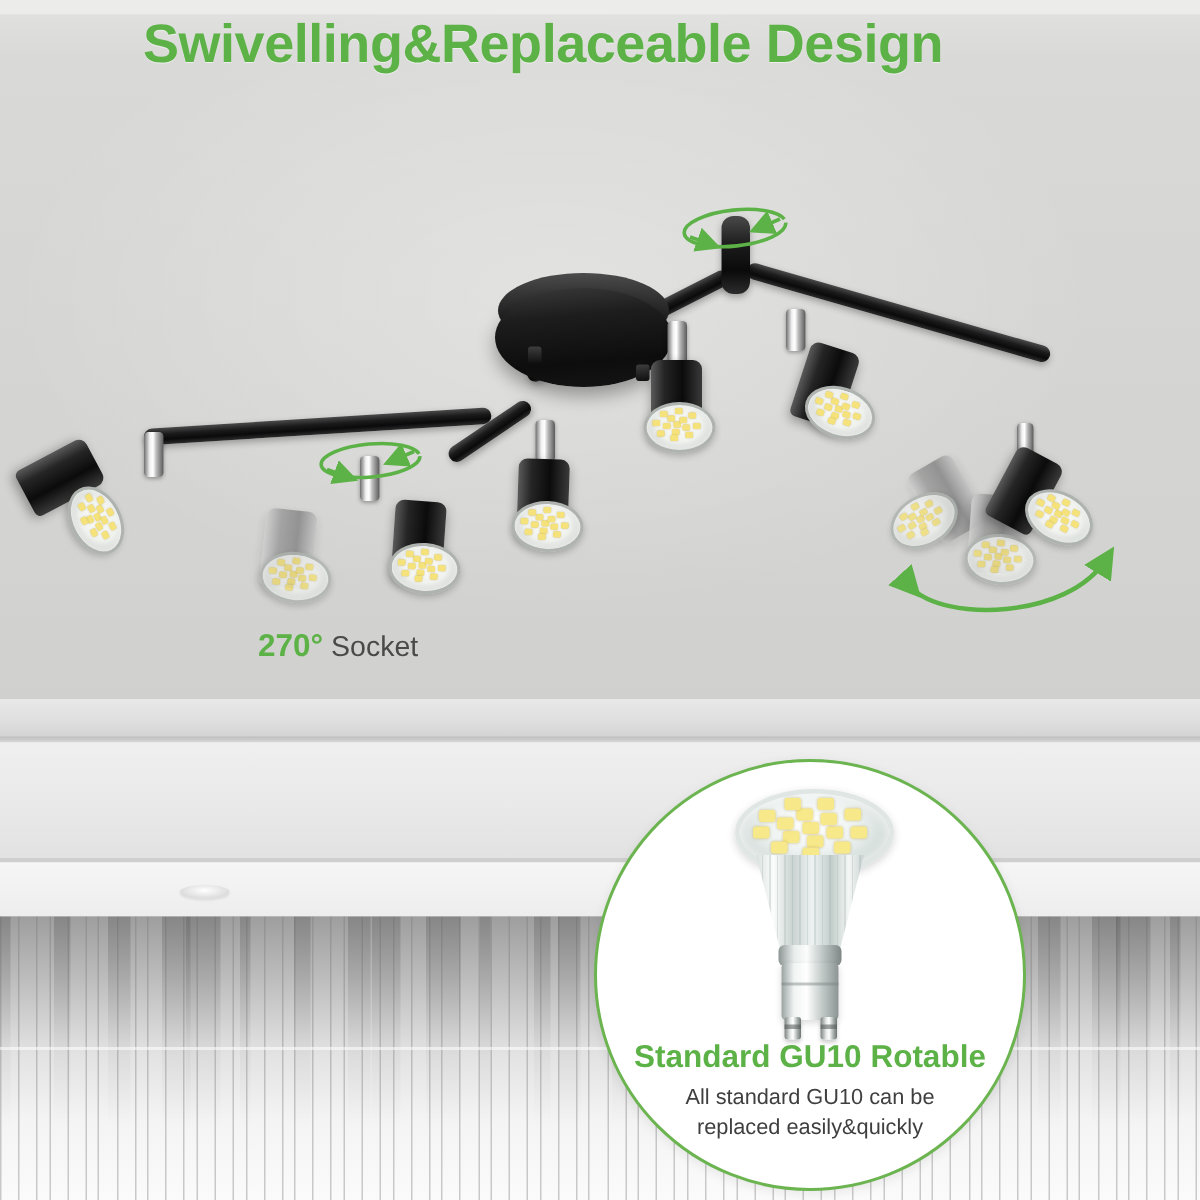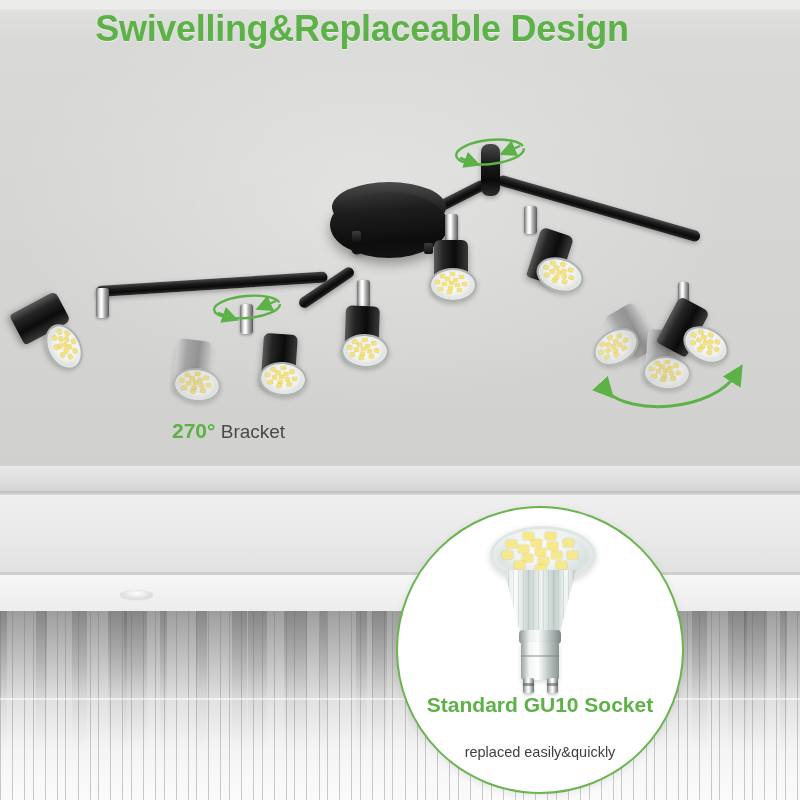--- a/index.html
+++ b/index.html
@@ -437,21 +437,21 @@
       <path d="M460,158 L474,163" fill="none" stroke="#5cb246" stroke-width="2.4" marker-end="url(#ah)"></path>
       <ellipse cx="247" cy="307" rx="33" ry="11" fill="none" stroke="#5cb246" stroke-width="2.4" stroke-dasharray="145 42" transform="rotate(-5 247 307)"></ellipse>
       <path d="M276,301 L262,307" fill="none" stroke="#5cb246" stroke-width="2.4" marker-end="url(#ah)"></path>
       <path d="M218,313 L232,318" fill="none" stroke="#5cb246" stroke-width="2.4" marker-end="url(#ah)"></path>
       <path d="M608,392 C628,414 712,414 738,372" fill="none" stroke="#5cb246" stroke-width="3" stroke-linecap="round" marker-start="url(#ah)" marker-end="url(#ah)"></path>
     </svg>
 
 
   <div class="label" style="left:172px;top:418px;">
     <span class="deg">270°</span>
-    <span>Bracket</span>
+    <span>Socket</span>
   </div>
 
 
   <div class="circle">
     <div class="bulb">
       <div class="bulb-face" id="bulbface">
           <i style="left:41.5px;top:19.0px;width:11px;height:8px"></i>
           <i style="left:57.7px;top:21.7px;width:11px;height:8px"></i>
           <i style="left:45.3px;top:27.8px;width:11px;height:8px"></i>
           <i style="left:29.0px;top:25.1px;width:11px;height:8px"></i>
@@ -467,20 +467,20 @@
           <i style="left:29.5px;top:3.2px;width:11px;height:8px"></i>
           <i style="left:52.0px;top:2.9px;width:11px;height:8px"></i>
           <i style="left:69.7px;top:10.1px;width:11px;height:8px"></i>
         </div>
       <div class="bulb-cone"></div>
       <div class="bulb-neck"></div>
       <div class="bulb-base"></div>
       <div class="pin" style="left:33px;"></div>
       <div class="pin" style="left:57px;"></div>
     </div>
-    <div class="circle-title">Standard GU10 Socket</div>
+    <div class="circle-title">Standard GU10 Rotable</div>
     <div class="circle-sub">
-      <br>
+      <span>All standard GU10 can be</span><br>
       <span>replaced easily&amp;quickly</span>
     </div>
   </div>
 
 </div>
 
 </body></html>

